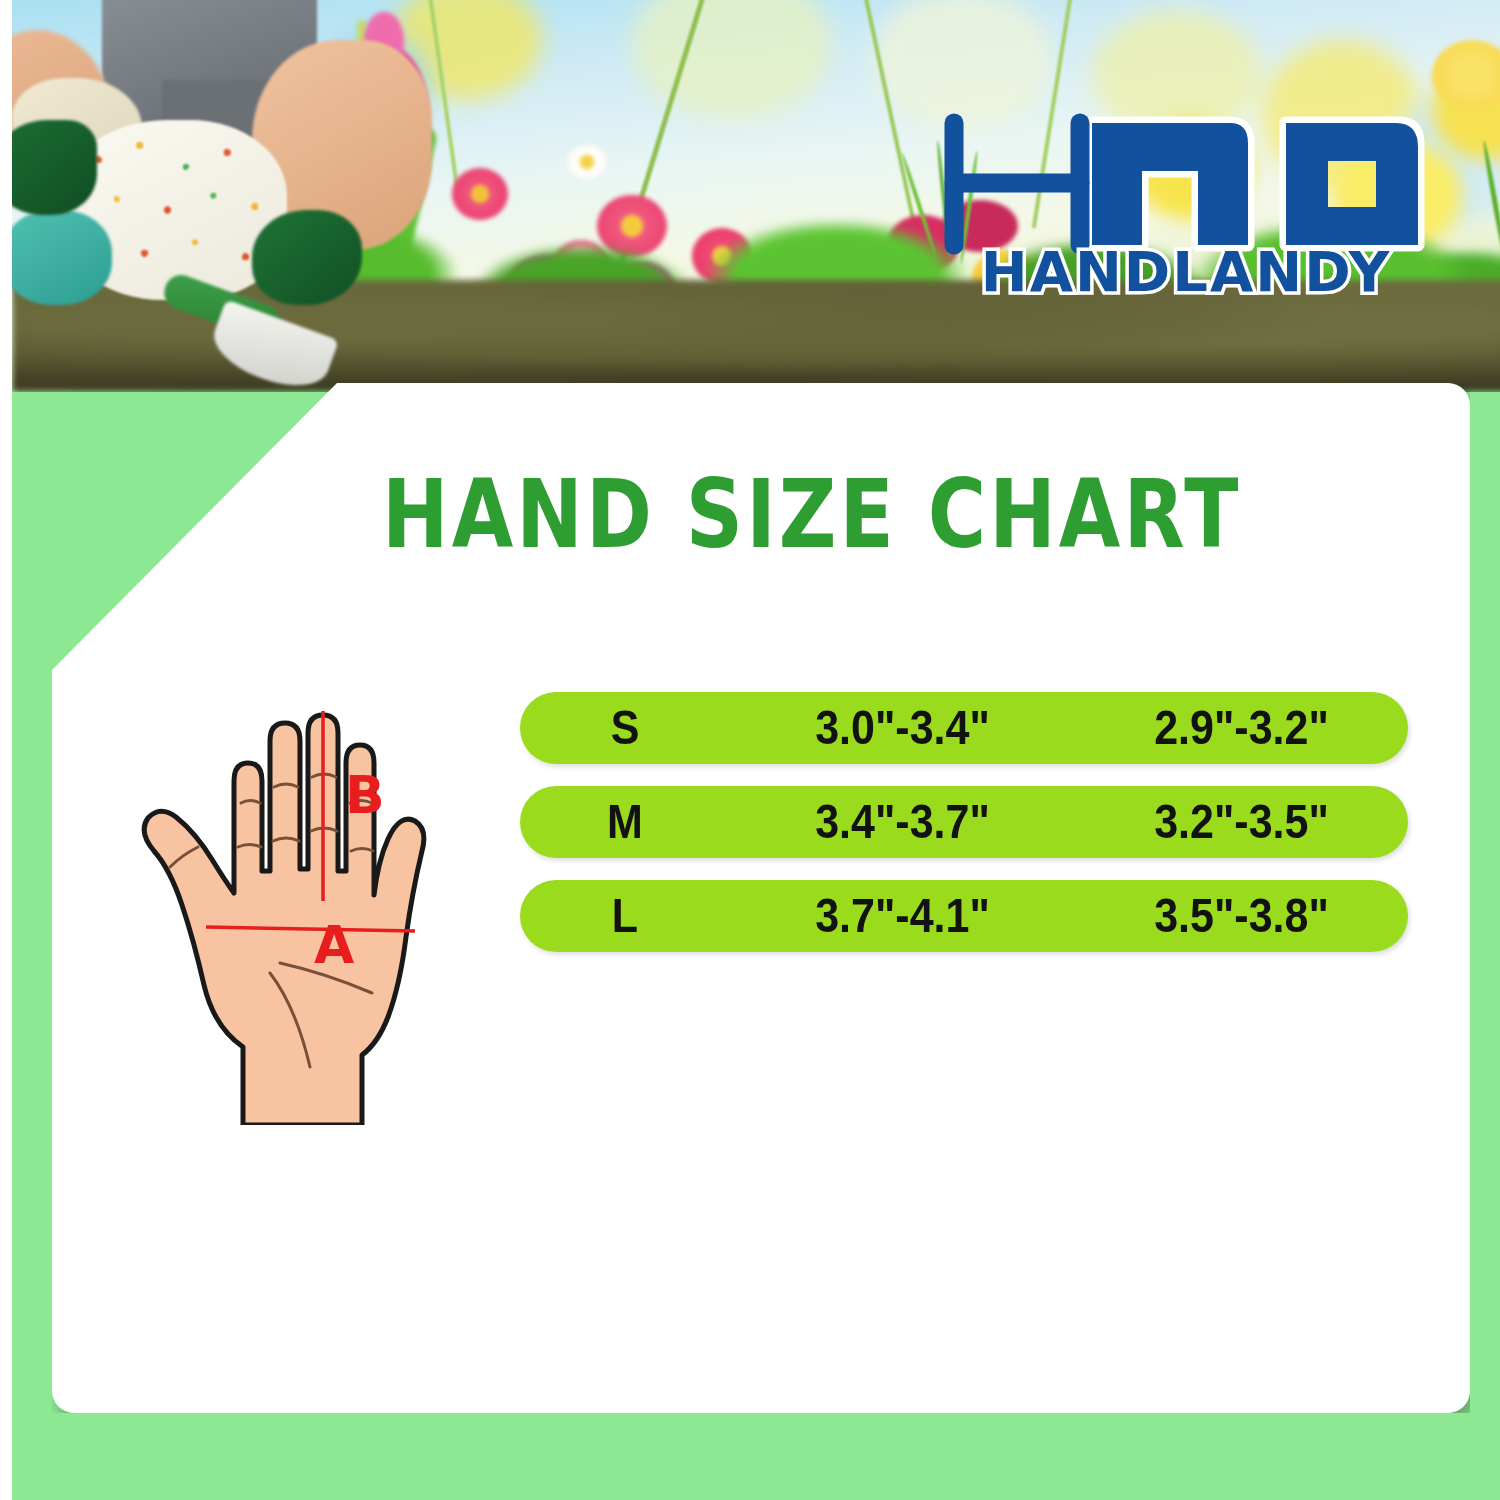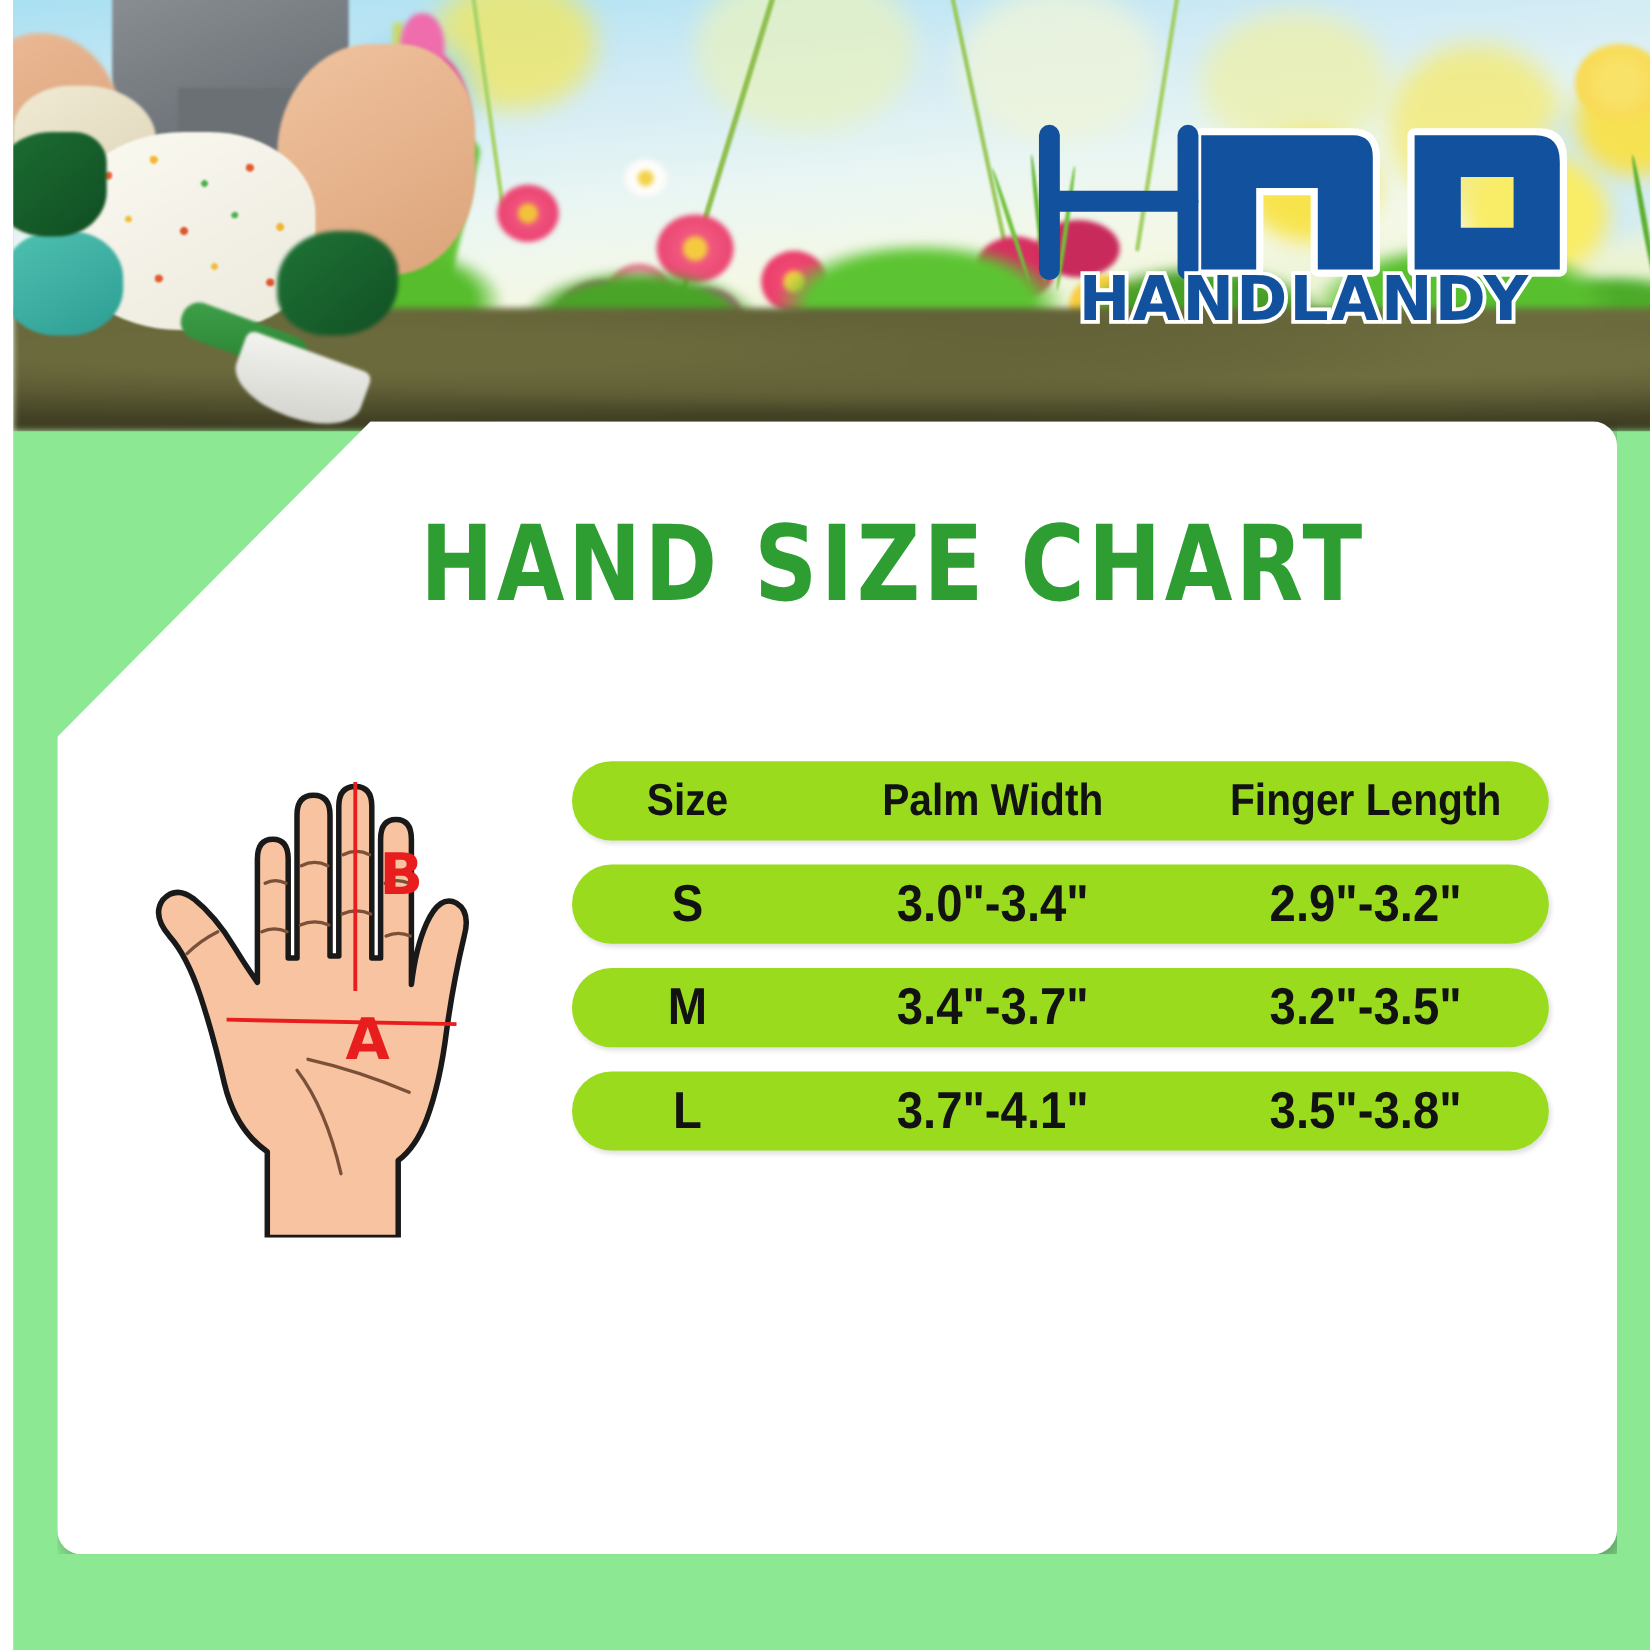--- a/index.html
+++ b/index.html
@@ -306,31 +306,20 @@
     <line x1="213" y1="56" x2="213" y2="246" stroke="#e81d1d" stroke-width="3.5"></line>
 
     <line x1="96" y1="272" x2="305" y2="276" stroke="#e81d1d" stroke-width="3.5"></line>
 
     <text x="235" y="158" font-family="DejaVu Sans, sans-serif" font-size="52" font-weight="bold" fill="#e81d1d">B</text>
     <text x="204" y="308" font-family="DejaVu Sans, sans-serif" font-size="52" font-weight="bold" fill="#e81d1d">A</text>
   </svg>
 
   <div id="table">
 
-    <div class="row hrow">
-      <div class="c0">
-        <span>Size</span>
-      </div>
-      <div class="c1">
-        <span>Palm Width</span>
-      </div>
-      <div class="c2">
-        <span>Finger Length</span>
-      </div>
-    </div>
 
     <div class="row drow">
       <div class="c0">
         <span>S</span>
       </div>
       <div class="c1">
         <span>3.0"-3.4"</span>
       </div>
       <div class="c2">
         <span>2.9"-3.2"</span>

